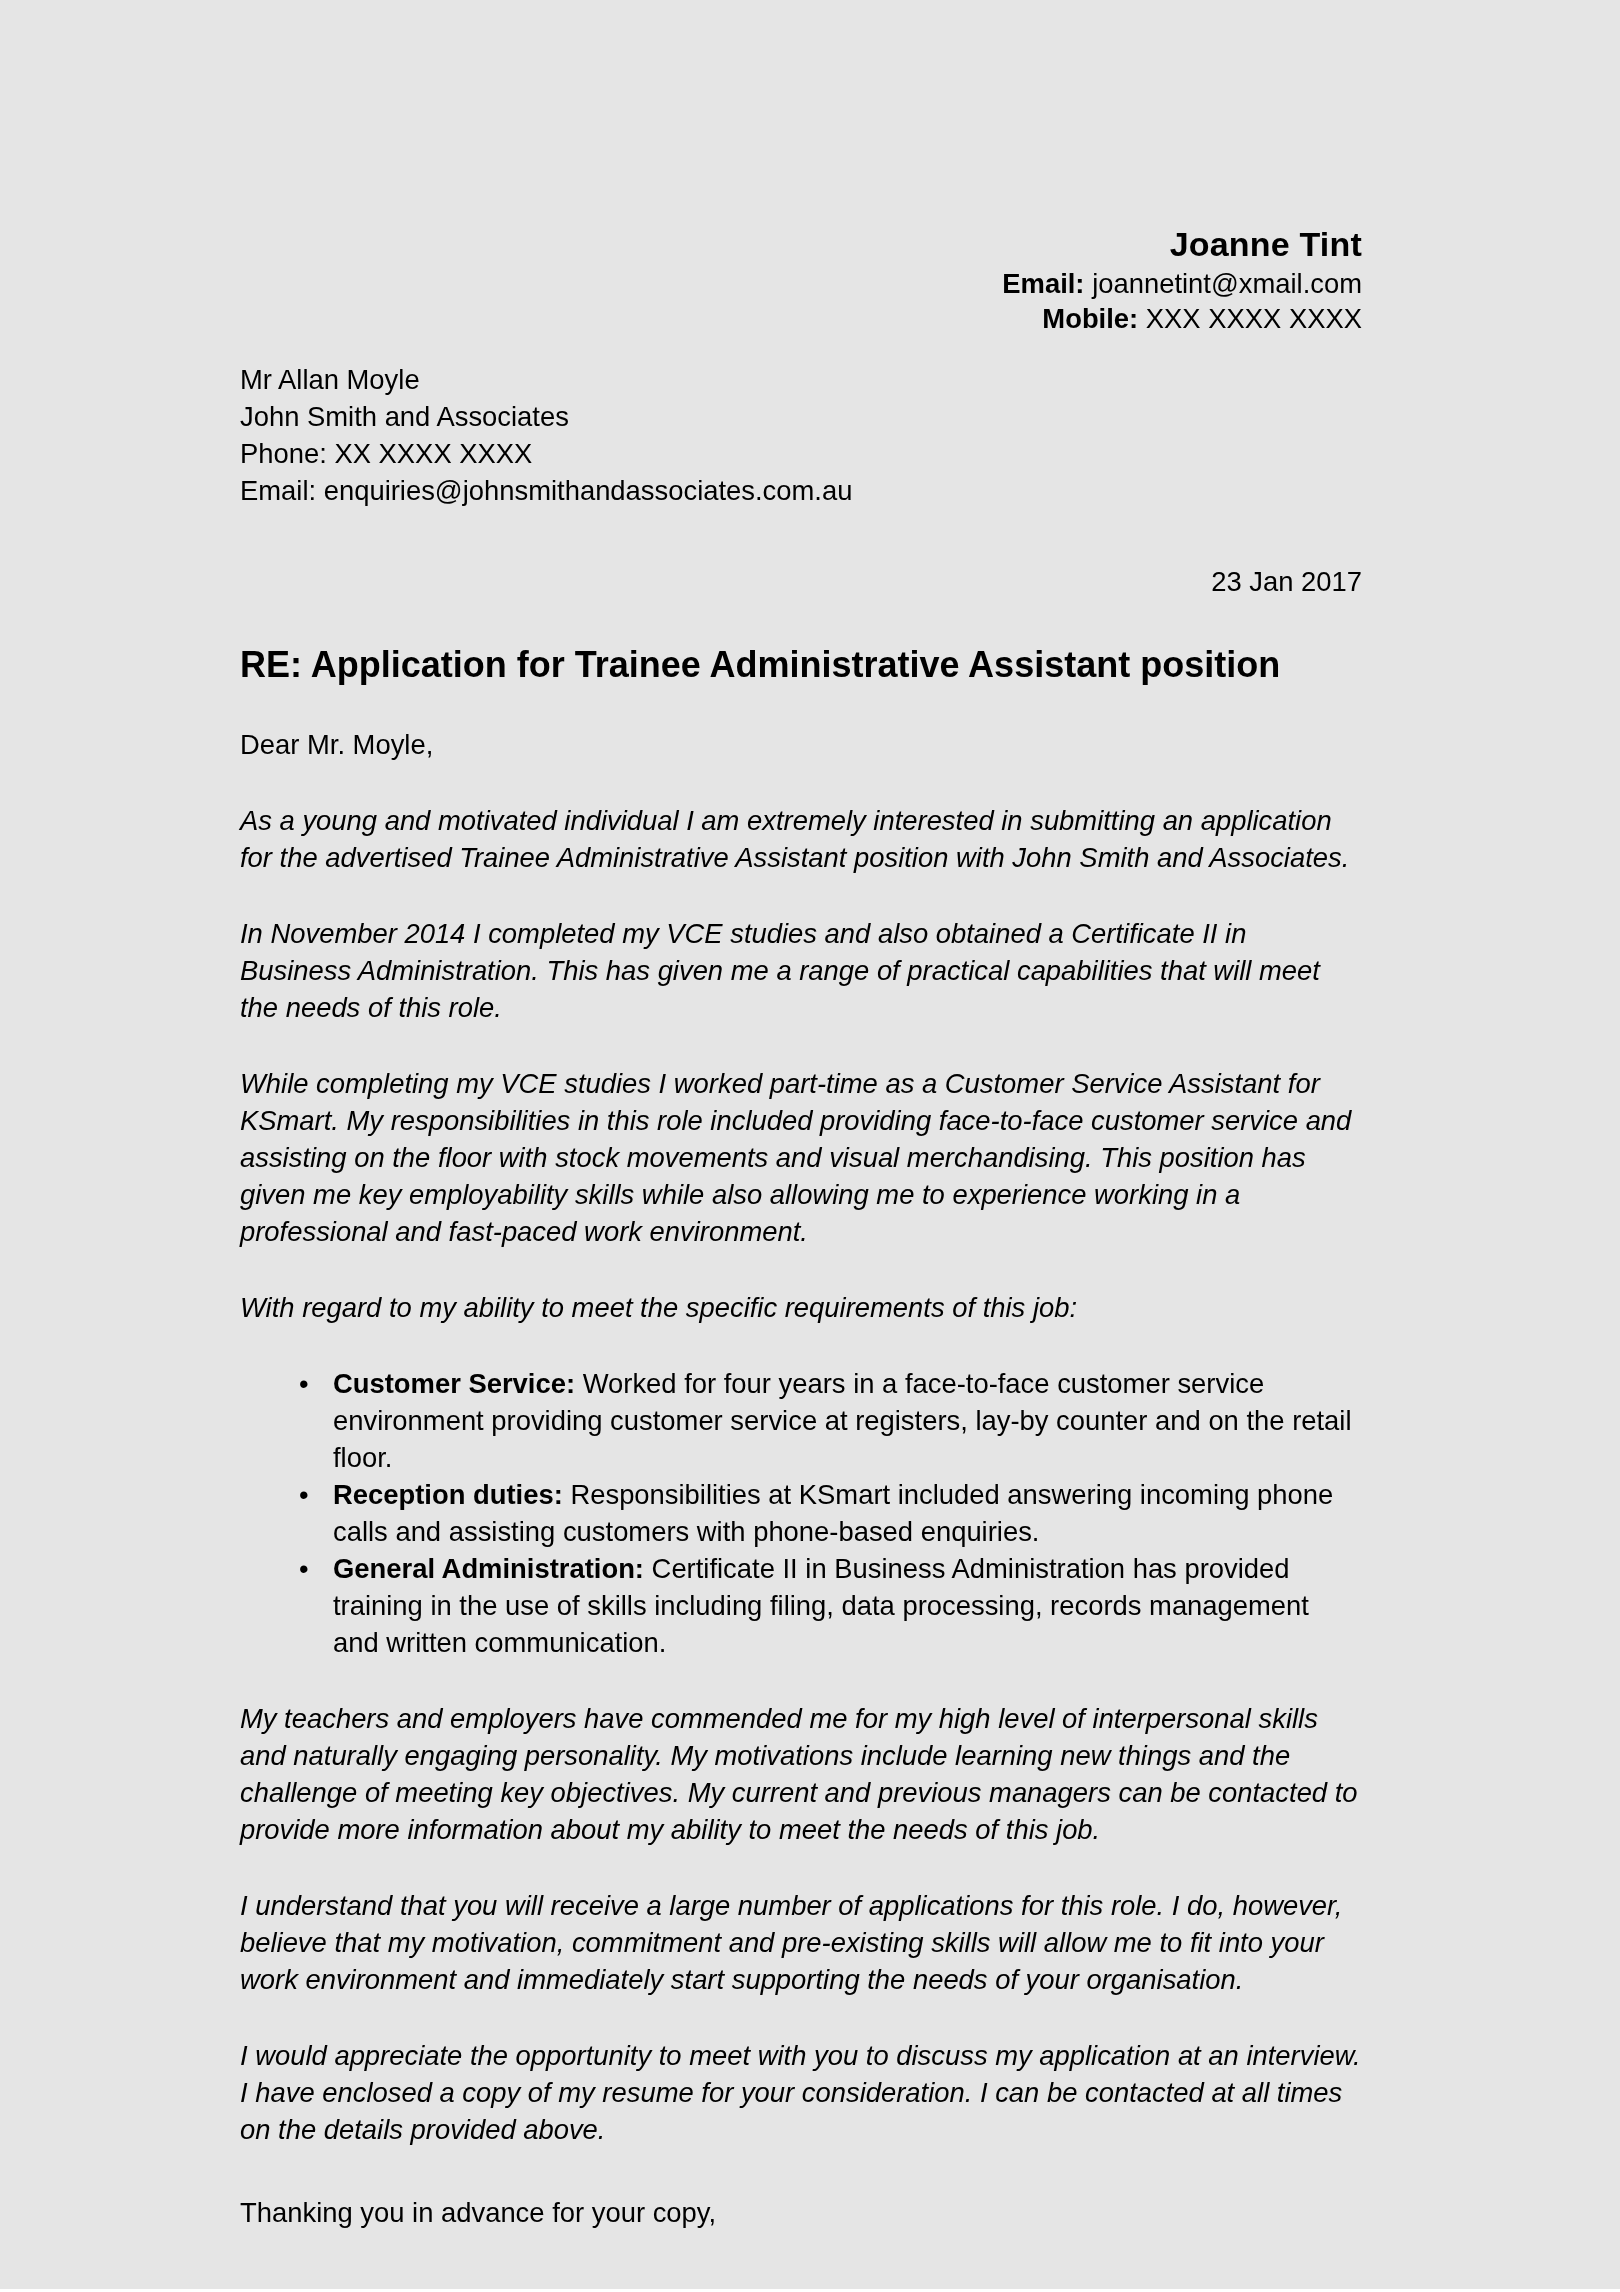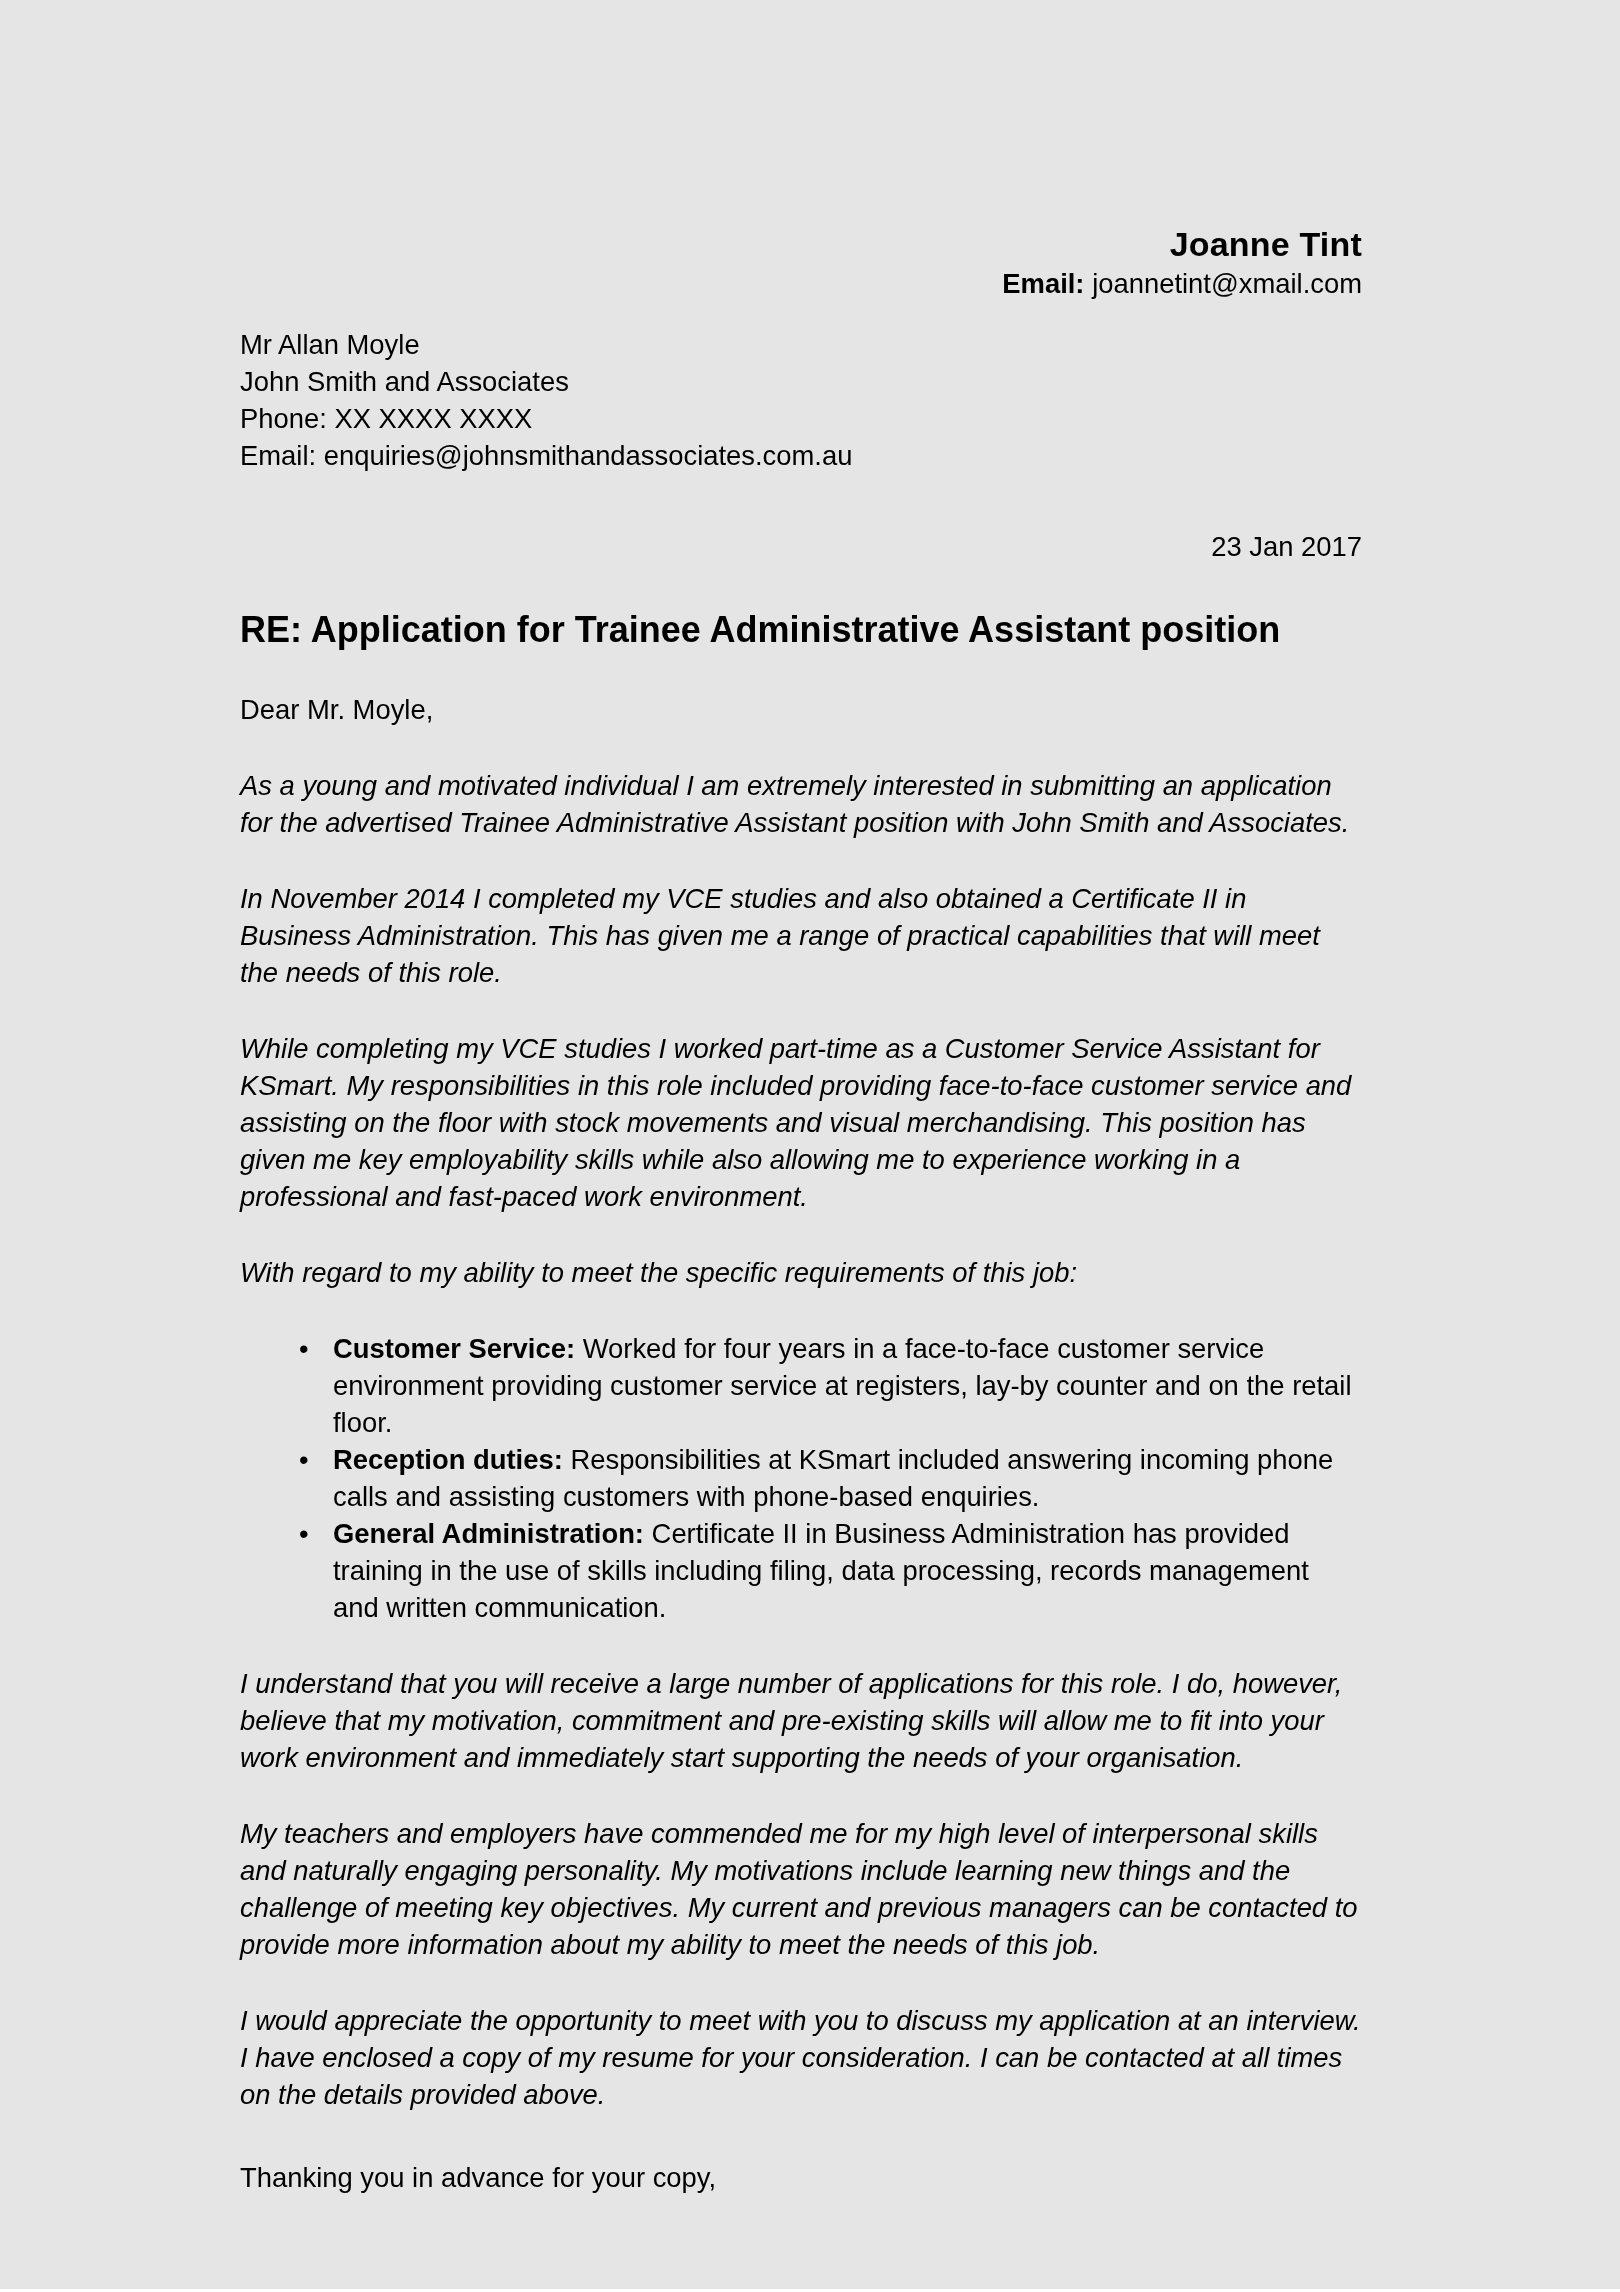--- a/index.html
+++ b/index.html
@@ -119,20 +119,24 @@
 
 <div class="page">
   <div class="sheet">
 
     <div class="sender">
       <div class="sender-name">Joanne Tint</div>
       <div class="sender-line">
         <span class="lbl">Email:</span>
         <span>joannetint@xmail.com</span>
       </div>
+      <div class="sender-line">
+        <span class="lbl">Mobile:</span>
+        <span>XXX XXXX XXXX</span>
+      </div>
     </div>
 
     <div class="recipient">
       <div>Mr Allan Moyle</div>
       <div>John Smith and Associates</div>
       <div>Phone: XX XXXX XXXX</div>
       <div>Email: enquiries@johnsmithandassociates.com.au</div>
     </div>
 
     <div class="date">23 Jan 2017</div>
@@ -154,21 +158,21 @@
       <li>
         <span class="dot">•</span>
         <b>Reception duties:</b><span> Responsibilities at KSmart included answering incoming phone calls and assisting customers with phone-based enquiries.</span>
       </li>
       <li>
         <span class="dot">•</span>
         <b>General Administration:</b><span> Certificate II in Business Administration has provided training in the use of skills including filing, data processing, records management and written communication.</span>
       </li>
     </ul>
 
+    <div class="para">My teachers and employers have commended me for my high level of interpersonal skills and naturally engaging personality. My motivations include learning new things and the challenge of meeting key objectives. My current and previous managers can be contacted to provide more information about my ability to meet the needs of this job.</div>
     <div class="para">I understand that you will receive a large number of applications for this role. I do, however, believe that my motivation, commitment and pre-existing skills will allow me to fit into your work environment and immediately start supporting the needs of your organisation.</div>
-    <div class="para">My teachers and employers have commended me for my high level of interpersonal skills and naturally engaging personality. My motivations include learning new things and the challenge of meeting key objectives. My current and previous managers can be contacted to provide more information about my ability to meet the needs of this job.</div>
     <div class="para">I would appreciate the opportunity to meet with you to discuss my application at an interview. I have enclosed a copy of my resume for your consideration. I can be contacted at all times on the details provided above.</div>
 
     <div class="closing">Thanking you in advance for your copy,</div>
 
   </div>
 </div>
 
 
 </body></html>

